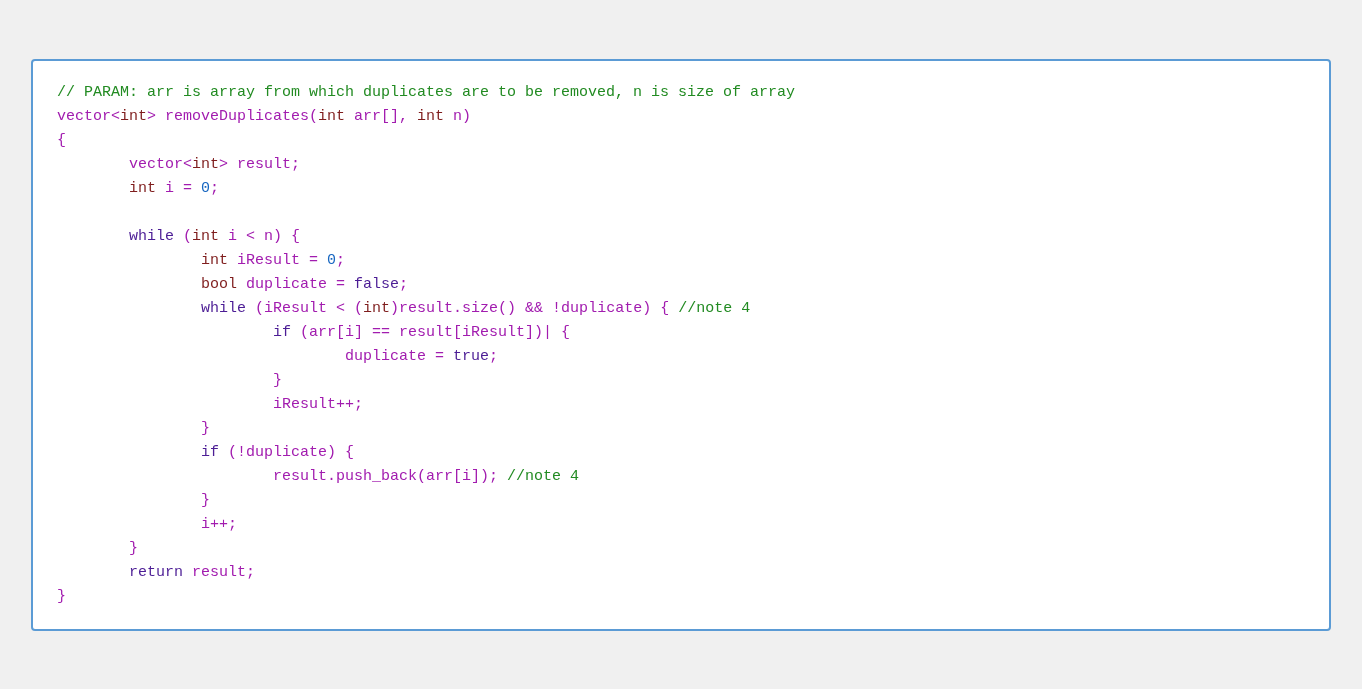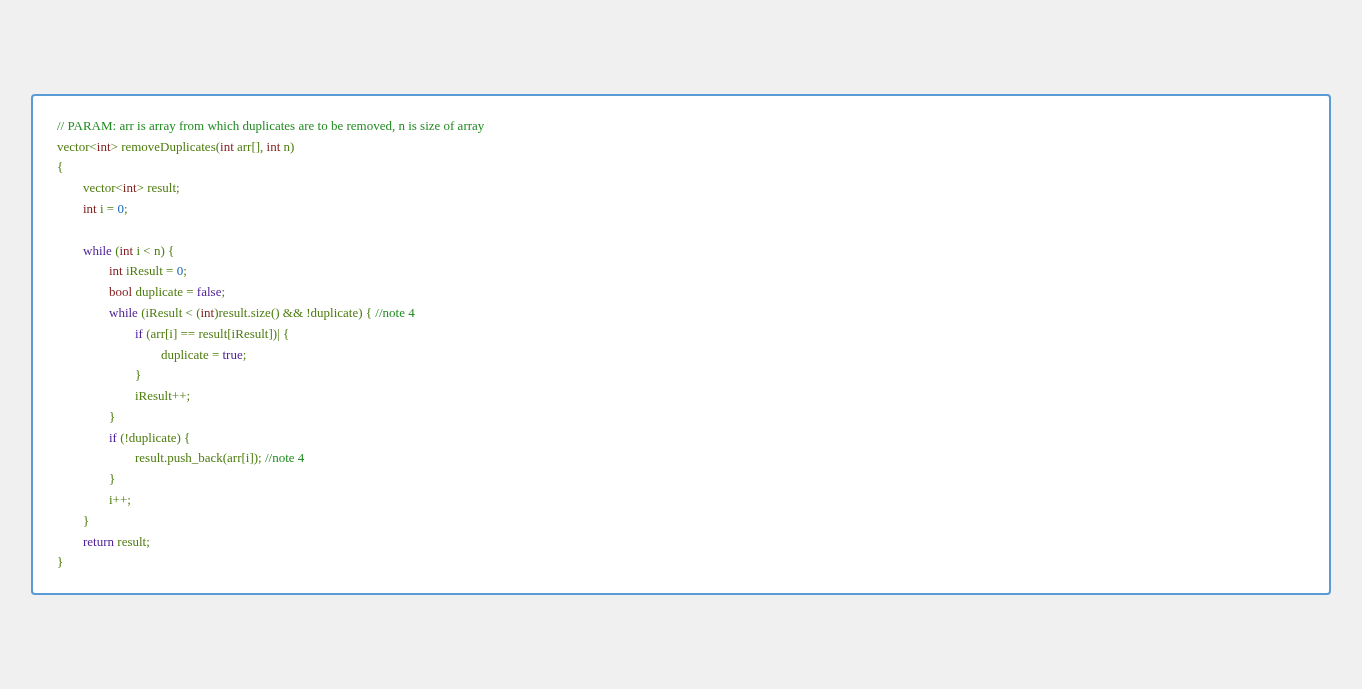--- a/index.html
+++ b/index.html
@@ -20,29 +20,29 @@
     .code-container {
       width: 1300px;
       background: #ffffff;
       border: 2px solid #5b9bd5;
       border-radius: 4px;
       padding: 20px 24px;
       line-height: 1.6;
     }
 
     .code-block {
-      font-family: Liberation Serif, serif;
-      font-size: 13px;
+      font-family: Liberation Mono, monospace;
+      font-size: 15px;
       white-space: pre;
     }
 
     .comment { color: #228b22; }
     .keyword { color: #4c1d95; font-weight: normal; }
     .type    { color: #7f1d1d; }
-    .default { color: #4d7c0f; }
+    .default { color: #a21caf; }
     .value   { color: #1565c0; }
   </style>
 </head>
 <body>
 
 <div class="code-container">
   <div class="code-block" id="code-render"><div><span class="comment">// PARAM: arr is array from which duplicates are to be removed, n is size of array</span></div><div><span class="default">vector&lt;</span><span class="type">int</span><span class="default">&gt; removeDuplicates(</span><span class="type">int</span><span class="default"> arr[], </span><span class="type">int</span><span class="default"> n)</span></div><div><span class="default">{</span></div><div><span class="default">        vector&lt;</span><span class="type">int</span><span class="default">&gt; result;</span></div><div><span class="default">        </span><span class="type">int</span><span class="default"> i = </span><span class="value">0</span><span class="default">;</span></div><div>&nbsp;</div><div><span class="default">        </span><span class="keyword">while</span><span class="default"> (</span><span class="type">int</span><span class="default"> i &lt; n) {</span></div><div><span class="default">                </span><span class="type">int</span><span class="default"> iResult = </span><span class="value">0</span><span class="default">;</span></div><div><span class="default">                </span><span class="type">bool</span><span class="default"> duplicate = </span><span class="keyword">false</span><span class="default">;</span></div><div><span class="default">                </span><span class="keyword">while</span><span class="default"> (iResult &lt; (</span><span class="type">int</span><span class="default">)result.size() &amp;&amp; !duplicate) { </span><span class="comment">//note 4</span></div><div><span class="default">                        </span><span class="keyword">if</span><span class="default"> (arr[i] == result[iResult])| {</span></div><div><span class="default">                                duplicate = </span><span class="keyword">true</span><span class="default">;</span></div><div><span class="default">                        }</span></div><div><span class="default">                        iResult++;</span></div><div><span class="default">                }</span></div><div><span class="default">                </span><span class="keyword">if</span><span class="default"> (!duplicate) {</span></div><div><span class="default">                        result.push_back(arr[i]); </span><span class="comment">//note 4</span></div><div><span class="default">                }</span></div><div><span class="default">                i++;</span></div><div><span class="default">        }</span></div><div><span class="default">        </span><span class="keyword">return</span><span class="default"> result;</span></div><div><span class="default">}</span></div></div>
 </div>
 
 </body></html>

